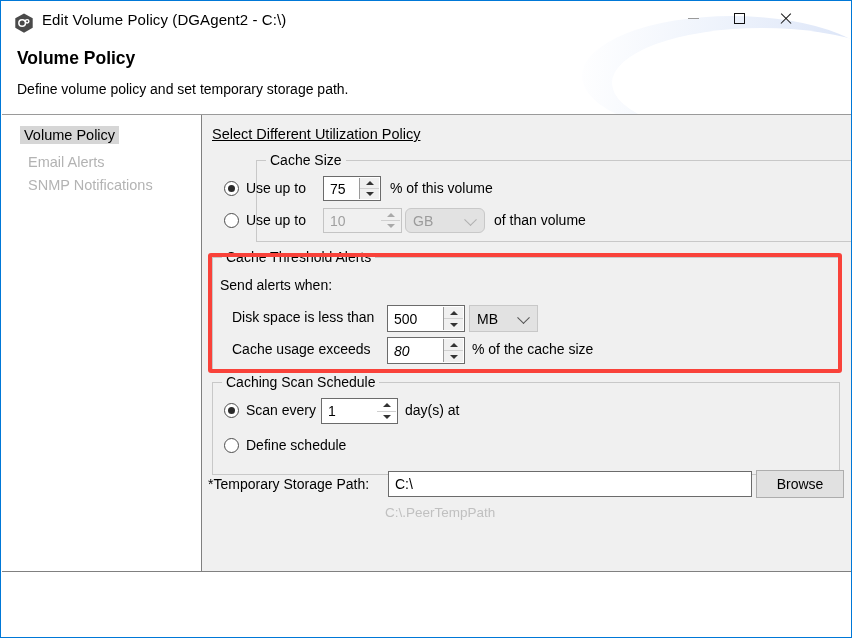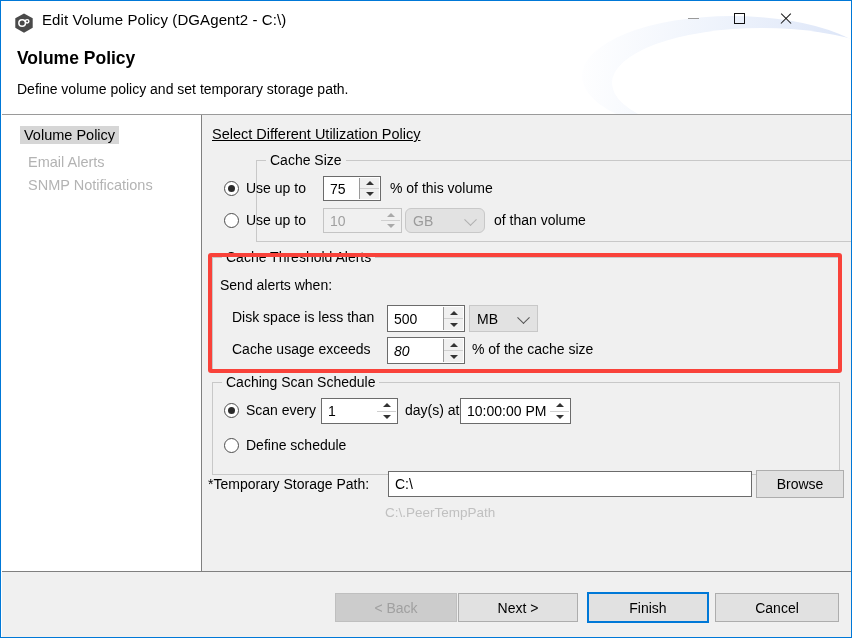--- a/index.html
+++ b/index.html
@@ -320,47 +320,30 @@
       <span class="spin bare">
         <span class="up">
             <i class="arr-up"></i>
           </span>
         <span class="dn">
             <i class="arr-dn"></i>
           </span>
       </span>
     </div>
     <div class="lbl" style="left:203px;top:287px;">day(s) at</div>
-    <div class="tbox" style="left:258px;top:283px;width:111px;height:26px;">
-      <span class="val">10:00:00 PM</span>
-      <span class="spin bare">
-        <span class="up">
-            <i class="arr-up"></i>
-          </span>
-        <span class="dn">
-            <i class="arr-dn"></i>
-          </span>
-      </span>
-    </div>
 
     <div class="radio" style="left:22px;top:323px;"></div>
     <div class="lbl" style="left:44px;top:322px;">Define schedule</div>
 
     <div class="lbl" style="left:6px;top:361px;">*Temporary Storage Path:</div>
     <div class="path-input" style="left:186px;top:356px;width:364px;height:26px;">
       <span class="val">C:\</span>
     </div>
     <div class="btn browse" style="left:554px;top:355px;width:88px;height:28px;">Browse</div>
     <div class="hint" style="left:183px;top:390px;">C:\.PeerTempPath</div>
 
   </div>
 
   <div class="highlight" style="left:207px;top:252px;width:634px;height:120px;"></div>
 
   <div class="panel-rule"></div>
-  <div class="footer">
-    <div class="btn disabled" style="left:333px;top:21px;width:122px;height:29px;">&lt; Back</div>
-    <div class="btn" style="left:456px;top:21px;width:120px;height:29px;">Next &gt;</div>
-    <div class="btn default" style="left:585px;top:20px;width:122px;height:31px;">Finish</div>
-    <div class="btn" style="left:713px;top:21px;width:124px;height:29px;">Cancel</div>
-  </div>
 
 </div>
 
 </body></html>

